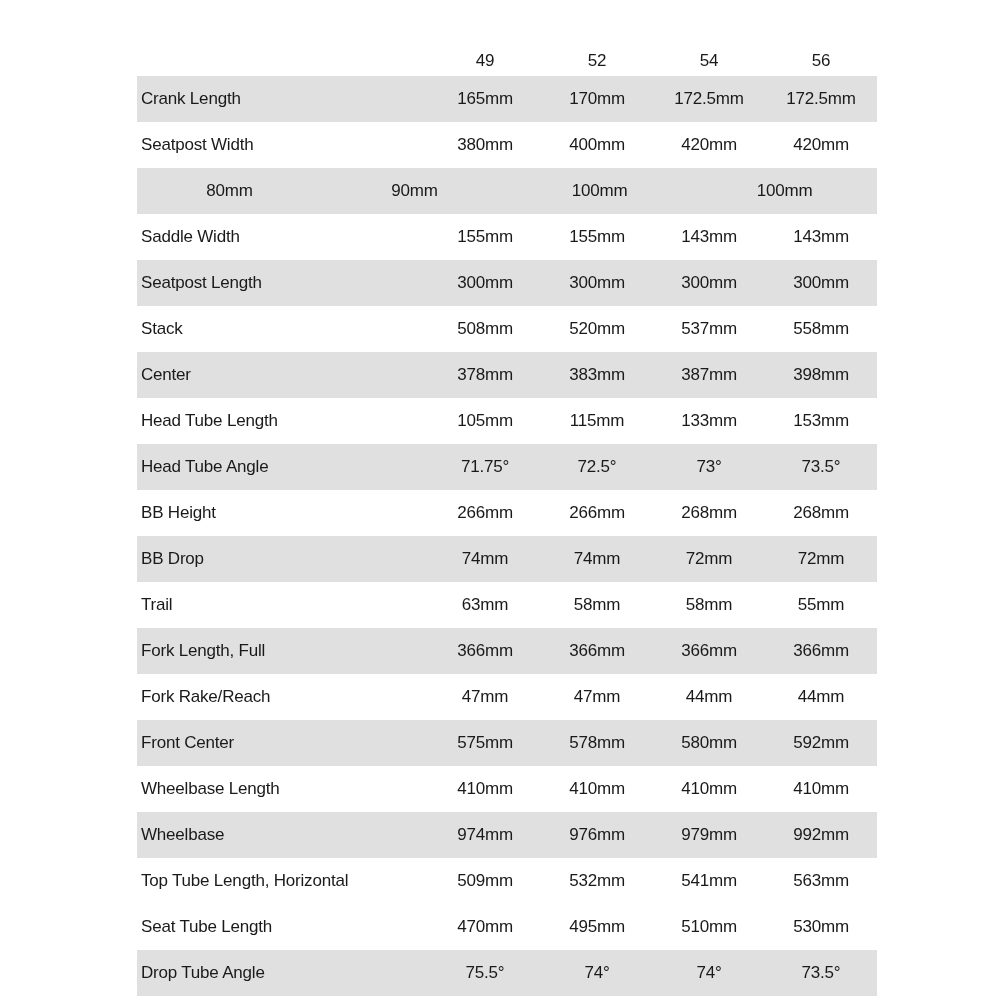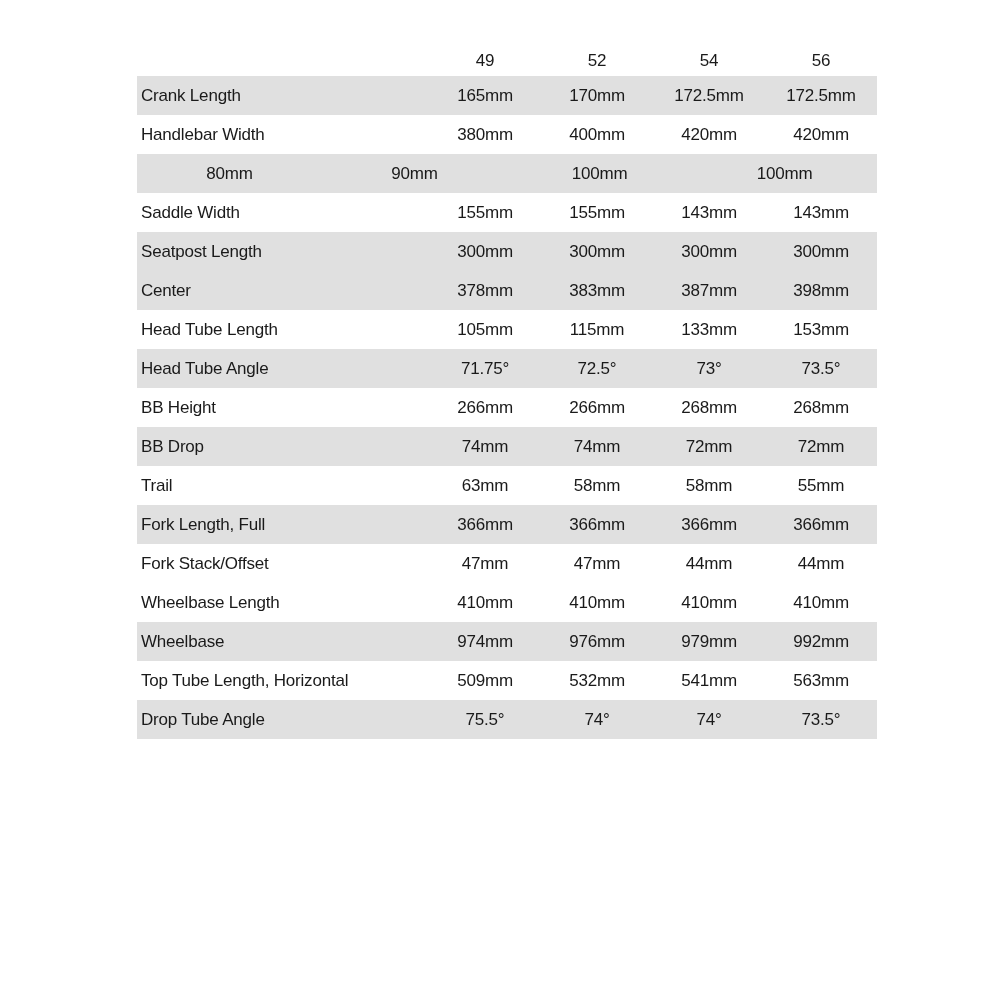--- a/index.html
+++ b/index.html
@@ -18,21 +18,21 @@
     width: 740px;
   }
   .header-row {
     display: flex;
     align-items: center;
     height: 30px;
   }
   .row {
     display: flex;
     align-items: center;
-    height: 39px;
+    height: 46px;
     justify-content: space-between;
   }
   .row.alt {
     background: #e0e0e0;
   }
   .cell {
     font-size: 17px;
     letter-spacing: -0.2px;
     white-space: nowrap;
   }
@@ -63,21 +63,21 @@
   </div>
   <div id="table-body">
       <div class="row alt">
         <div class="cell label-cell">Crank Length</div>
         <div class="cell value-cell">165mm</div>
         <div class="cell value-cell">170mm</div>
         <div class="cell value-cell">172.5mm</div>
         <div class="cell value-cell">172.5mm</div>
       </div>
       <div class="row">
-        <div class="cell label-cell">Handlebar Width</div>
+        <div class="cell label-cell">Seatpost Width</div>
         <div class="cell value-cell">380mm</div>
         <div class="cell value-cell">400mm</div>
         <div class="cell value-cell">420mm</div>
         <div class="cell value-cell">420mm</div>
       </div>
       <div class="row alt">
         <div class="cell value-cell">80mm</div>
         <div class="cell value-cell">90mm</div>
         <div class="cell value-cell">100mm</div>
         <div class="cell value-cell">100mm</div>
@@ -89,20 +89,27 @@
         <div class="cell value-cell">143mm</div>
         <div class="cell value-cell">143mm</div>
       </div>
       <div class="row alt">
         <div class="cell label-cell">Seatpost Length</div>
         <div class="cell value-cell">300mm</div>
         <div class="cell value-cell">300mm</div>
         <div class="cell value-cell">300mm</div>
         <div class="cell value-cell">300mm</div>
       </div>
+      <div class="row">
+        <div class="cell label-cell">Stack</div>
+        <div class="cell value-cell">508mm</div>
+        <div class="cell value-cell">520mm</div>
+        <div class="cell value-cell">537mm</div>
+        <div class="cell value-cell">558mm</div>
+      </div>
       <div class="row alt">
         <div class="cell label-cell">Center</div>
         <div class="cell value-cell">378mm</div>
         <div class="cell value-cell">383mm</div>
         <div class="cell value-cell">387mm</div>
         <div class="cell value-cell">398mm</div>
       </div>
       <div class="row">
         <div class="cell label-cell">Head Tube Length</div>
         <div class="cell value-cell">105mm</div>
@@ -139,25 +146,32 @@
         <div class="cell value-cell">55mm</div>
       </div>
       <div class="row alt">
         <div class="cell label-cell">Fork Length, Full</div>
         <div class="cell value-cell">366mm</div>
         <div class="cell value-cell">366mm</div>
         <div class="cell value-cell">366mm</div>
         <div class="cell value-cell">366mm</div>
       </div>
       <div class="row">
-        <div class="cell label-cell">Fork Stack/Offset</div>
+        <div class="cell label-cell">Fork Rake/Reach</div>
         <div class="cell value-cell">47mm</div>
         <div class="cell value-cell">47mm</div>
         <div class="cell value-cell">44mm</div>
         <div class="cell value-cell">44mm</div>
+      </div>
+      <div class="row alt">
+        <div class="cell label-cell">Front Center</div>
+        <div class="cell value-cell">575mm</div>
+        <div class="cell value-cell">578mm</div>
+        <div class="cell value-cell">580mm</div>
+        <div class="cell value-cell">592mm</div>
       </div>
       <div class="row">
         <div class="cell label-cell">Wheelbase Length</div>
         <div class="cell value-cell">410mm</div>
         <div class="cell value-cell">410mm</div>
         <div class="cell value-cell">410mm</div>
         <div class="cell value-cell">410mm</div>
       </div>
       <div class="row alt">
         <div class="cell label-cell">Wheelbase</div>
@@ -166,20 +180,27 @@
         <div class="cell value-cell">979mm</div>
         <div class="cell value-cell">992mm</div>
       </div>
       <div class="row">
         <div class="cell label-cell">Top Tube Length, Horizontal</div>
         <div class="cell value-cell">509mm</div>
         <div class="cell value-cell">532mm</div>
         <div class="cell value-cell">541mm</div>
         <div class="cell value-cell">563mm</div>
       </div>
+      <div class="row">
+        <div class="cell label-cell">Seat Tube Length</div>
+        <div class="cell value-cell">470mm</div>
+        <div class="cell value-cell">495mm</div>
+        <div class="cell value-cell">510mm</div>
+        <div class="cell value-cell">530mm</div>
+      </div>
       <div class="row alt">
         <div class="cell label-cell">Drop Tube Angle</div>
         <div class="cell value-cell">75.5°</div>
         <div class="cell value-cell">74°</div>
         <div class="cell value-cell">74°</div>
         <div class="cell value-cell">73.5°</div>
       </div>
     </div>
 </div>
 

